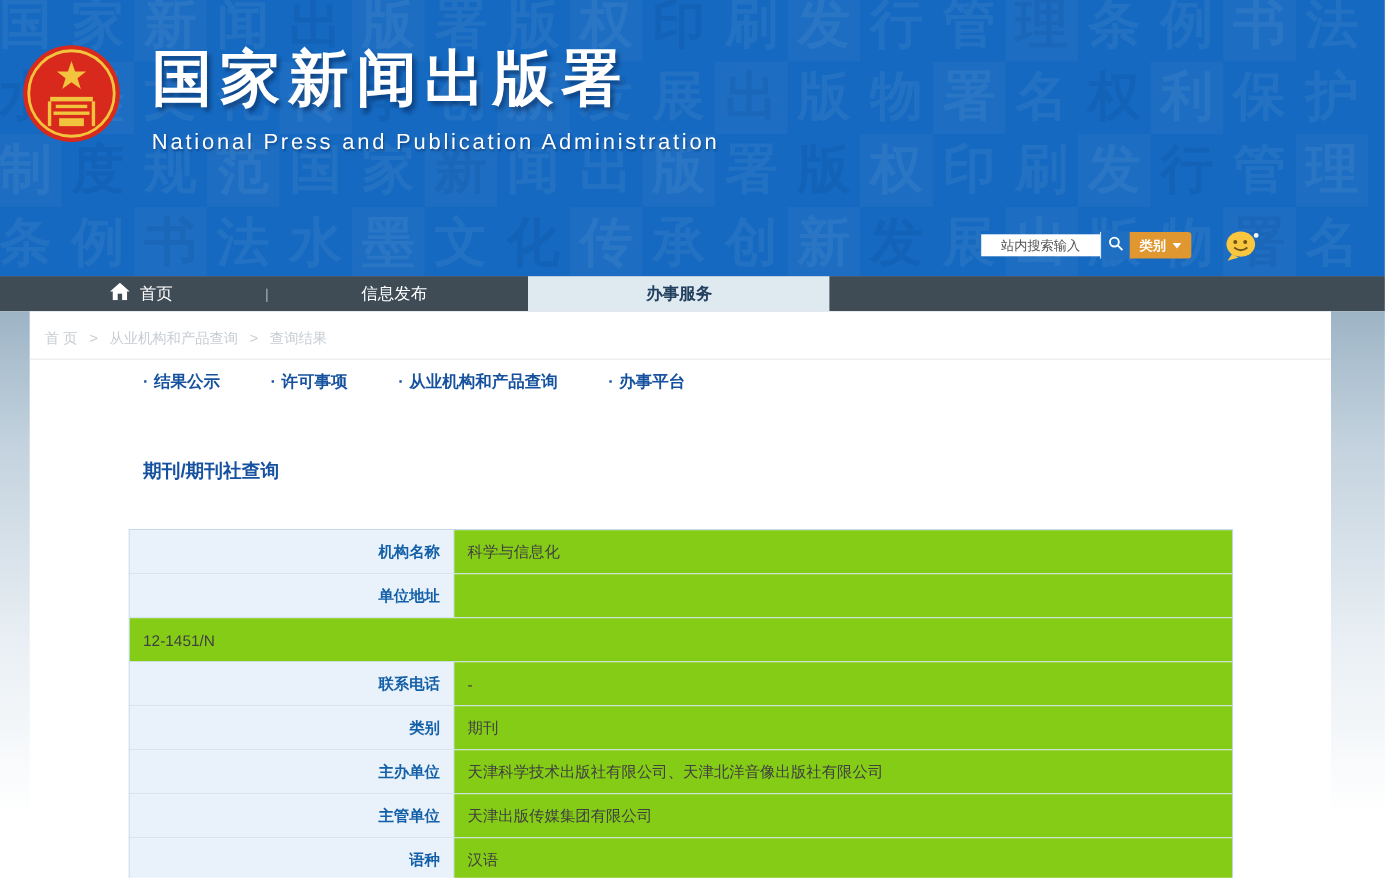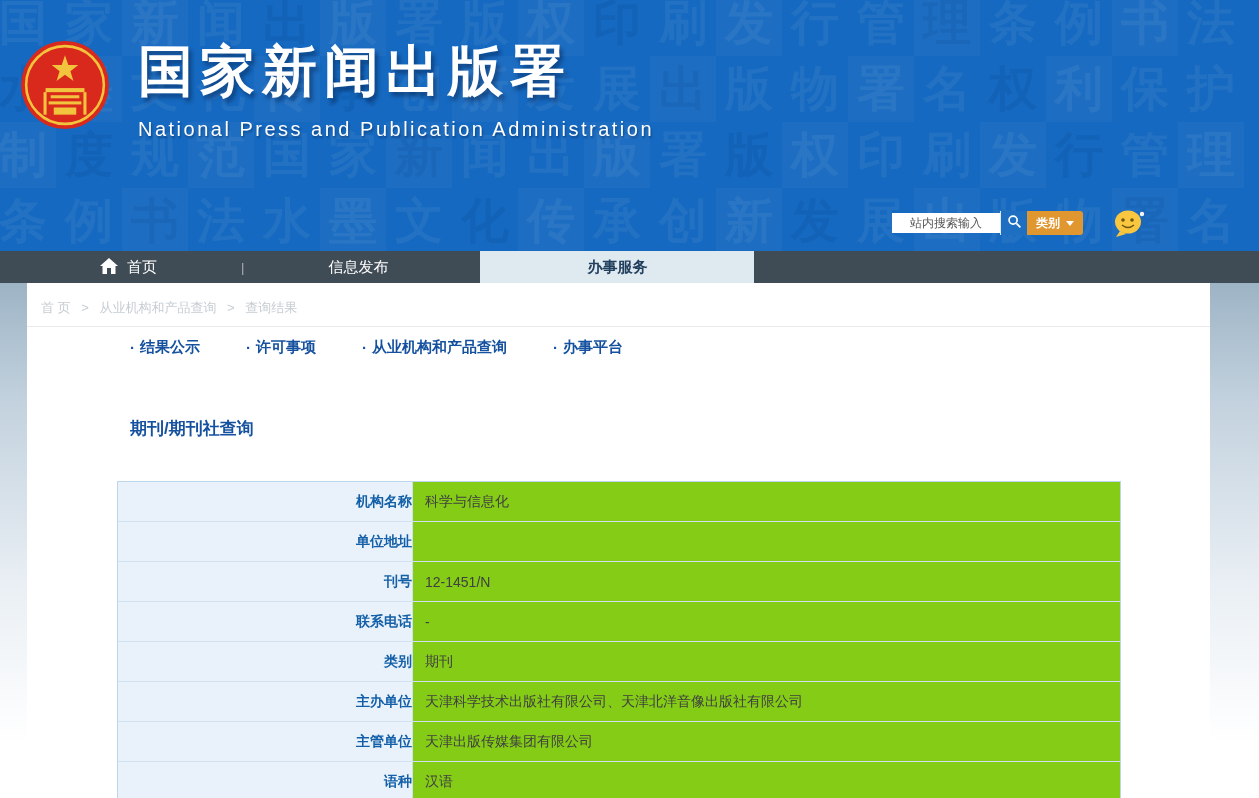--- a/index.html
+++ b/index.html
@@ -51,21 +51,21 @@
   .subnav { padding:11px 0 0 103px; display:flex; gap:46px; }
   .subnav-item { font-size:15px; font-weight:700; color:#15519f; text-decoration:none; cursor:pointer; display:flex; align-items:center; gap:5px; }
   .subnav-item .bullet { font-weight:900; }
 
   .page-title { margin:60px 0 0 103px; font-size:17px; font-weight:700; color:#15519f; line-height:24px; }
 
   .info-table { margin:40px 0 0 90px; width:1004px; border:1px solid #bfd6ea; }
   .t-row { display:flex; min-height:40px; border-bottom:1px solid #cfe0f0; }
   .t-row:last-child { border-bottom:none; }
   .t-label { width:295px; background:#e9f2fb; color:#1460a8; font-weight:700; font-size:14px;
-             display:flex; align-items:center; justify-content:flex-end; padding-right:0; border-right:1px solid #cfe0f0; }
+             display:flex; align-items:center; justify-content:flex-end; padding-right:12px; border-right:1px solid #cfe0f0; }
   .t-value { flex:1; display:flex; align-items:center; padding-left:12px; font-size:14px; color:#404040; background:#84cc16; }
 </style>
 </head>
 <body>
 
 <div class="page">
 
   <header class="site-header">
     <div class="watermark">
         <span>国</span>
@@ -249,21 +249,20 @@
       <div class="info-table">
         <div class="t-row">
           <div class="t-label">机构名称</div>
           <div class="t-value">科学与信息化</div>
         </div>
         <div class="t-row">
           <div class="t-label">单位地址</div>
           <div class="t-value"></div>
         </div>
         <div class="t-row">
-          <div class="t-label">刊号</div>
           <div class="t-value">12-1451/N</div>
         </div>
         <div class="t-row">
           <div class="t-label">联系电话</div>
           <div class="t-value">-</div>
         </div>
         <div class="t-row">
           <div class="t-label">类别</div>
           <div class="t-value">期刊</div>
         </div>

